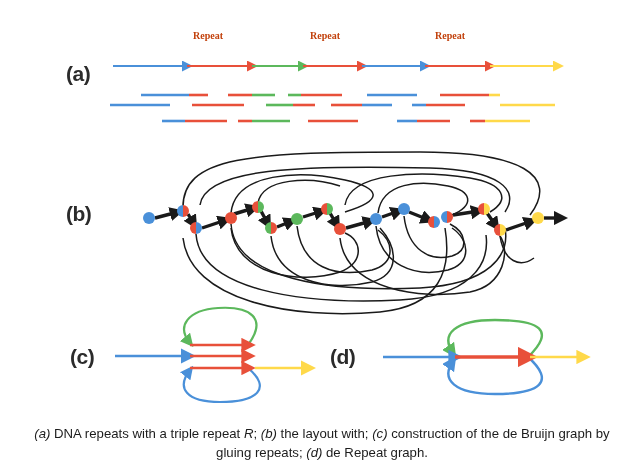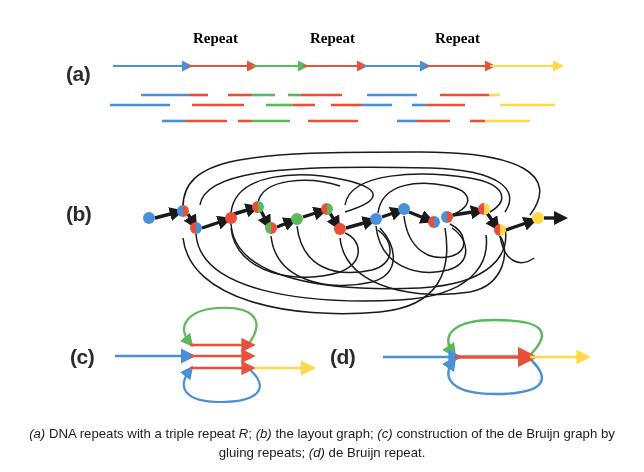--- a/index.html
+++ b/index.html
@@ -19,23 +19,23 @@
     position: absolute;
     font-family: "Liberation Sans", sans-serif;
     font-size: 21px;
     font-weight: 700;
     color: #2b2b2b;
     letter-spacing: -0.5px;
   }
   .repeat-label {
     position: absolute;
     font-family: "Liberation Serif", serif;
-    font-size: 15px;
+    font-size: 10px;
     font-weight: 700;
-    color: #000000;
+    color: #c2410c;
     white-space: nowrap;
   }
   .svg-layer {
     position: absolute;
     left: 0;
     top: 0;
     width: 644px;
     height: 472px;
   }
   .caption {
@@ -261,16 +261,16 @@
     <g>
       <path d="M528,357 C556,330 540,320 495,320 C455,320 440,334 453,353" fill="none" stroke="#5cb85c" stroke-width="2.4" marker-end="url(#ah-green-lg)"></path>
       <path d="M528,357 C556,382 540,394 495,394 C455,394 440,380 453,361" fill="none" stroke="#4a90d9" stroke-width="2.4" marker-end="url(#ah-blue-lg)"></path>
       <line x1="383" y1="357" x2="457" y2="357" stroke="#4a90d9" stroke-width="2.4" marker-end="url(#ah-blue-lg)"></line>
       <line x1="455" y1="357" x2="530" y2="357" stroke="#e8503a" stroke-width="3.4" marker-end="url(#ah-red-lg)"></line>
       <line x1="530" y1="357" x2="585" y2="357" stroke="#ffd94a" stroke-width="2.4" marker-end="url(#ah-yellow-lg)"></line>
     </g>
   </svg>
 
   <div class="caption">
-    <i>(a)</i><span> DNA repeats with a triple repeat </span><i>R</i><span>; </span><i>(b)</i><span> the layout graph; </span><i>(c)</i><span> construction of the de Bruijn graph by gluing repeats; </span><i>(d)</i><span> de Bruijn repeat.</span>
+    <i>(a)</i><span> DNA repeats with a triple repeat </span><i>R</i><span>; </span><i>(b)</i><span> the layout with; </span><i>(c)</i><span> construction of the de Bruijn graph by gluing repeats; </span><i>(d)</i><span> de Repeat graph.</span>
   </div>
 
 </div>
 
 </body></html>

